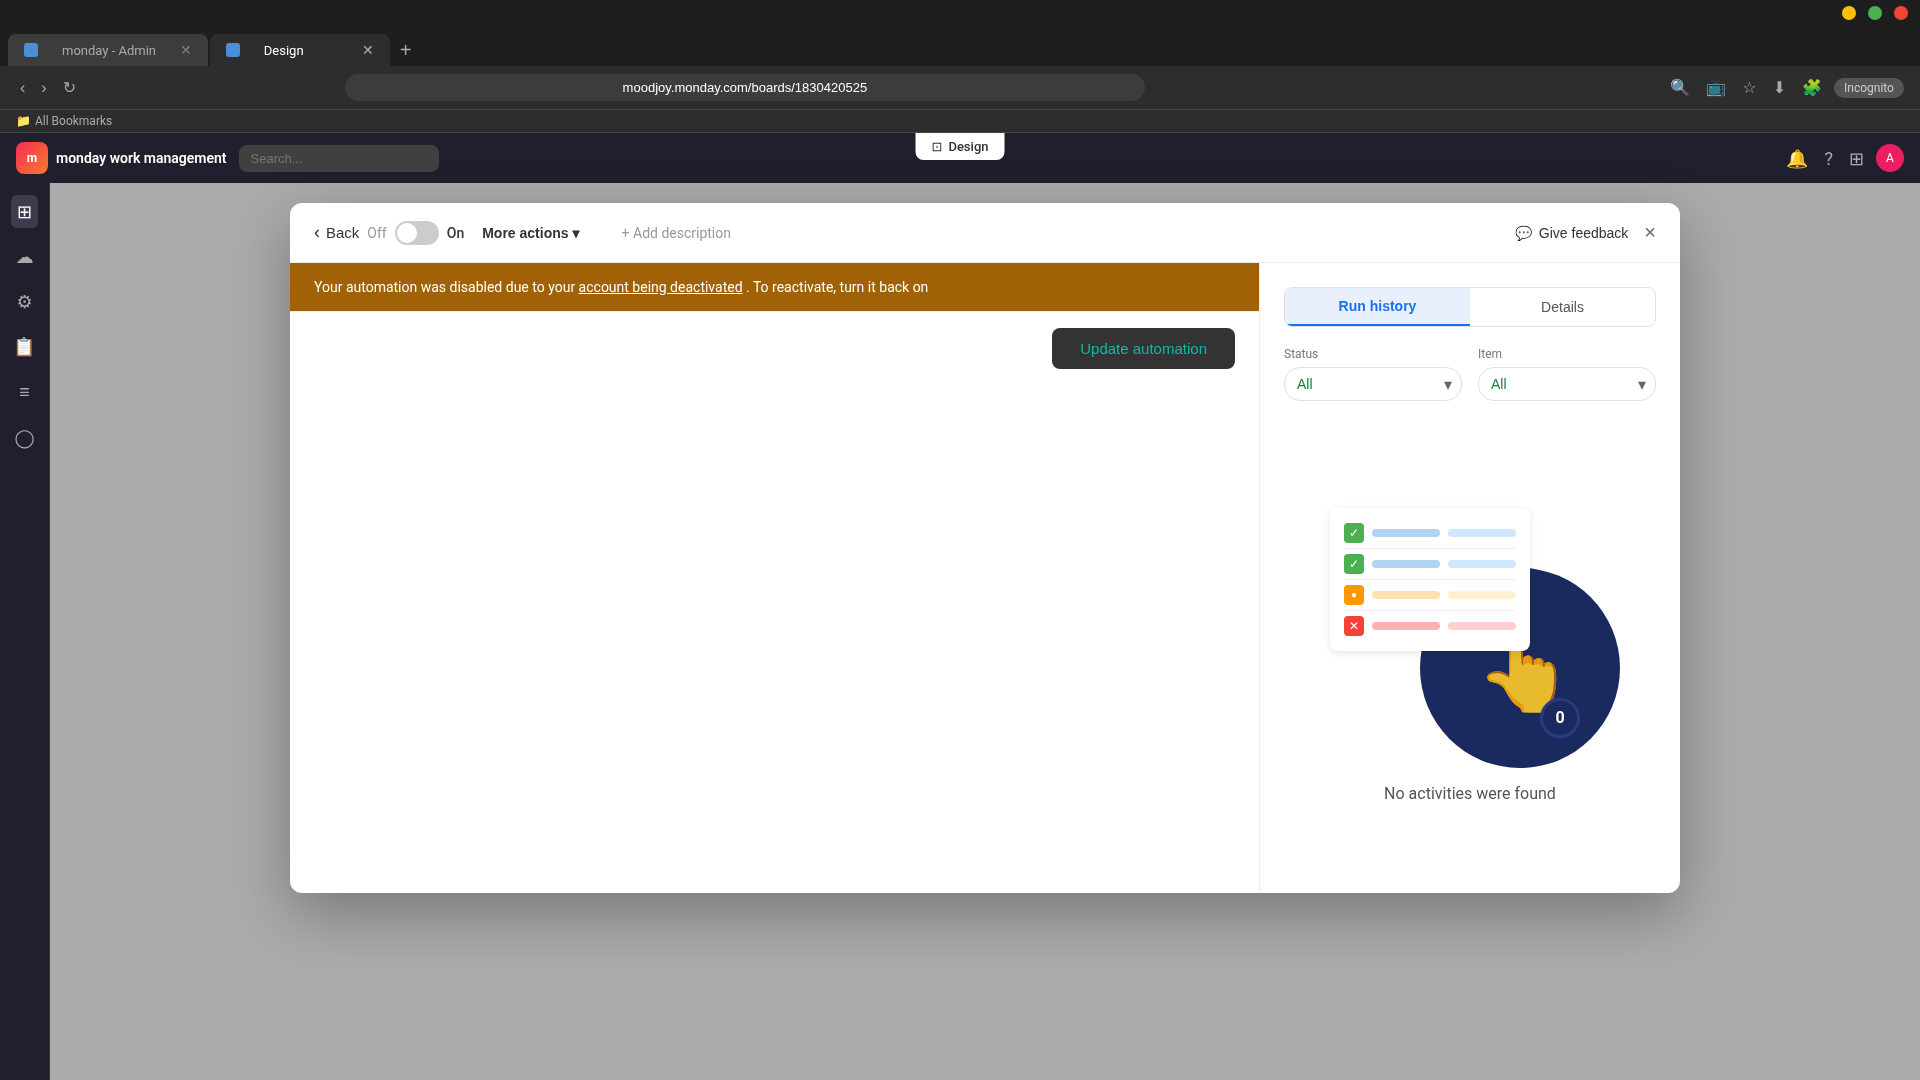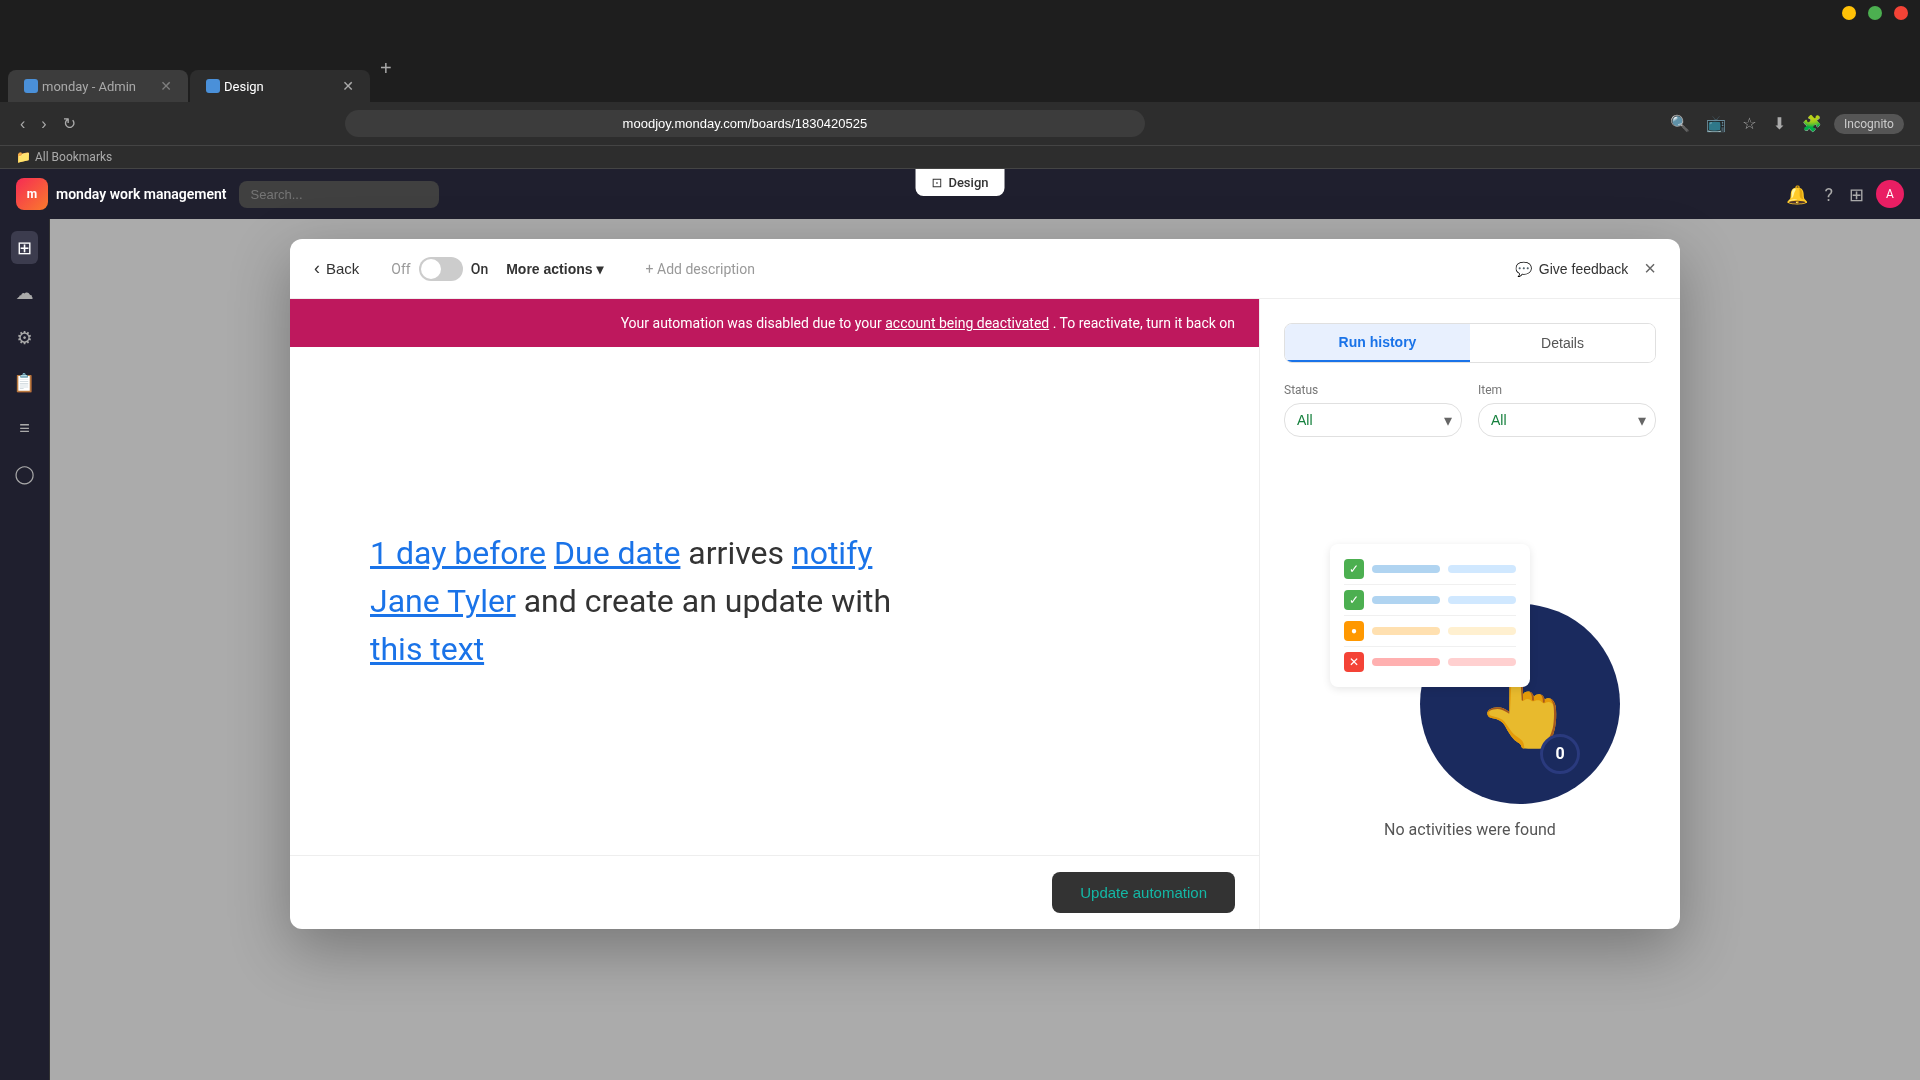--- a/index.html
+++ b/index.html
@@ -1,21 +1,21 @@
 <!DOCTYPE html>
 <html><head>
   <meta charset="utf-8">
   <style>
     * { box-sizing: border-box; margin: 0; padding: 0; }
     body { font-family: -apple-system, BlinkMacSystemFont, 'Segoe UI', Roboto, sans-serif; background: #1a1a2e; width: 1920px; height: 1080px; overflow: hidden; }
 
     
     .browser-chrome { background: #2d2d2d; width: 100%; }
     .tab-bar { display: flex; align-items: center; padding: 8px 8px 0; gap: 2px; background: #1e1e1e; }
-    .tab { display: flex; align-items: center; gap: 4px; padding: 8px 16px; border-radius: 8px 8px 0 0; font-size: 13px; cursor: pointer; min-width: 180px; margin-top: 36px; }
+    .tab { display: flex; align-items: center; gap: 24px; padding: 8px 16px; border-radius: 8px 8px 0 0; font-size: 13px; cursor: pointer; min-width: 180px; }
     .tab.inactive { background: #3c3c3c; color: #aaa; }
     .tab.active { background: #2d2d2d; color: #fff; }
     .tab-close { margin-left: auto; opacity: 0.6; font-size: 14px; }
     .tab-new { background: none; border: none; color: #aaa; font-size: 20px; cursor: pointer; padding: 4px 8px; }
 
     .address-bar { display: flex; align-items: center; gap: 8px; padding: 8px 16px; background: #2d2d2d; border-bottom: 1px solid #444; }
     .nav-btn { background: none; border: none; color: #aaa; cursor: pointer; font-size: 16px; padding: 4px; }
     .url-bar { flex: 1; background: #3c3c3c; border: none; color: #fff; padding: 6px 12px; border-radius: 20px; font-size: 13px; max-width: 800px; margin: 0 auto; text-align: center; }
     .browser-actions { display: flex; align-items: center; gap: 8px; margin-left: auto; }
     .browser-action-btn { background: none; border: none; color: #aaa; cursor: pointer; font-size: 16px; padding: 4px; }
@@ -48,38 +48,38 @@
     
     .modal-overlay { position: absolute; inset: 0; background: rgba(0,0,0,0.3); display: flex; align-items: flex-start; justify-content: center; padding-top: 0; }
 
     
     .automation-modal { background: #fff; width: 1390px; height: 690px; border-radius: 12px; box-shadow: 0 20px 60px rgba(0,0,0,0.3); display: flex; flex-direction: column; overflow: hidden; position: relative; margin-top: 20px; }
 
     
     .modal-header { display: flex; align-items: center; padding: 0 24px; height: 60px; border-bottom: 1px solid #eee; flex-shrink: 0; }
     .back-btn { display: flex; align-items: center; gap: 6px; color: #333; cursor: pointer; font-size: 15px; font-weight: 500; border: none; background: none; }
     .back-arrow { font-size: 18px; }
-    .toggle-container { display: flex; align-items: center; gap: 8px; margin-left: 32px; }
+    .toggle-container { display: flex; align-items: center; gap: 8px; margin-left: 8px; }
     .toggle-label-off { color: #999; font-size: 14px; }
     .toggle-label-on { color: #333; font-size: 14px; font-weight: 500; }
     .toggle-switch { width: 44px; height: 24px; background: #ccc; border-radius: 12px; position: relative; cursor: pointer; }
     .toggle-switch .toggle-knob { width: 20px; height: 20px; background: #fff; border-radius: 50%; position: absolute; top: 2px; left: 2px; transition: left 0.2s; }
     .more-actions-btn { display: flex; align-items: center; gap: 4px; color: #333; font-size: 14px; cursor: pointer; border: none; background: none; margin-left: 8px; padding: 6px 10px; border-radius: 6px; font-weight: bold; }
     .add-description { color: #999; font-size: 14px; cursor: pointer; margin-left: 32px; }
     .give-feedback { display: flex; align-items: center; gap: 6px; color: #333; font-size: 14px; cursor: pointer; margin-left: auto; border: none; background: none; }
     .close-modal { color: #666; font-size: 20px; cursor: pointer; border: none; background: none; margin-left: 16px; }
 
     
     .modal-body { display: flex; flex: 1; overflow: hidden; }
 
     
     .left-panel { flex: 1; display: flex; flex-direction: column; border-right: 1px solid #eee; }
 
     
-    .alert-banner { background: #be185d; color: #fff; padding: 16px 24px; font-size: 14px; text-align: right; }
+    .alert-banner { background: #a16207; color: #fff; padding: 16px 24px; font-size: 14px; text-align: left; }
     .alert-banner a { color: #fff; text-decoration: underline; }
 
     
     .automation-content { flex: 1; display: flex; align-items: center; justify-content: flex-start; padding: 60px 80px; }
     .automation-text { font-size: 32px; line-height: 1.5; color: #333; }
     .automation-text .link { color: #1a73e8; text-decoration: underline; cursor: pointer; }
 
     
     .bottom-bar { padding: 16px 24px; display: flex; justify-content: flex-end; border-top: 1px solid #eee; }
     .update-btn { background: #333; color: #14b8a6; border: none; padding: 12px 28px; border-radius: 8px; font-size: 15px; font-weight: 500; cursor: pointer; }
@@ -232,36 +232,20 @@
         <div class="modal-body">
 
           <div class="left-panel">
 
             <div class="alert-banner">
               <span>Your automation was disabled due to your</span>
               <a href="#" style="color:#fff;text-decoration:underline;">account being deactivated</a>
               <span>. To reactivate, turn it back on</span>
             </div>
 
-            <div class="automation-content">
-              <div class="automation-text">
-                <span class="link">1 day before</span>
-                <span> </span>
-                <span class="link">Due date</span>
-                <span> </span>
-                <span>arrives</span>
-                <span> </span>
-                <span class="link">notify</span>
-                <br>
-                <span class="link">Jane Tyler</span>
-                <span>and create an update with</span>
-                <br>
-                <span class="link">this text</span>
-              </div>
-            </div>
 
             <div class="bottom-bar">
               <button class="update-btn">Update automation</button>
             </div>
           </div>
 
           <div class="right-panel">
 
             <div class="panel-tabs">
               <button class="panel-tab active">Run history</button>

